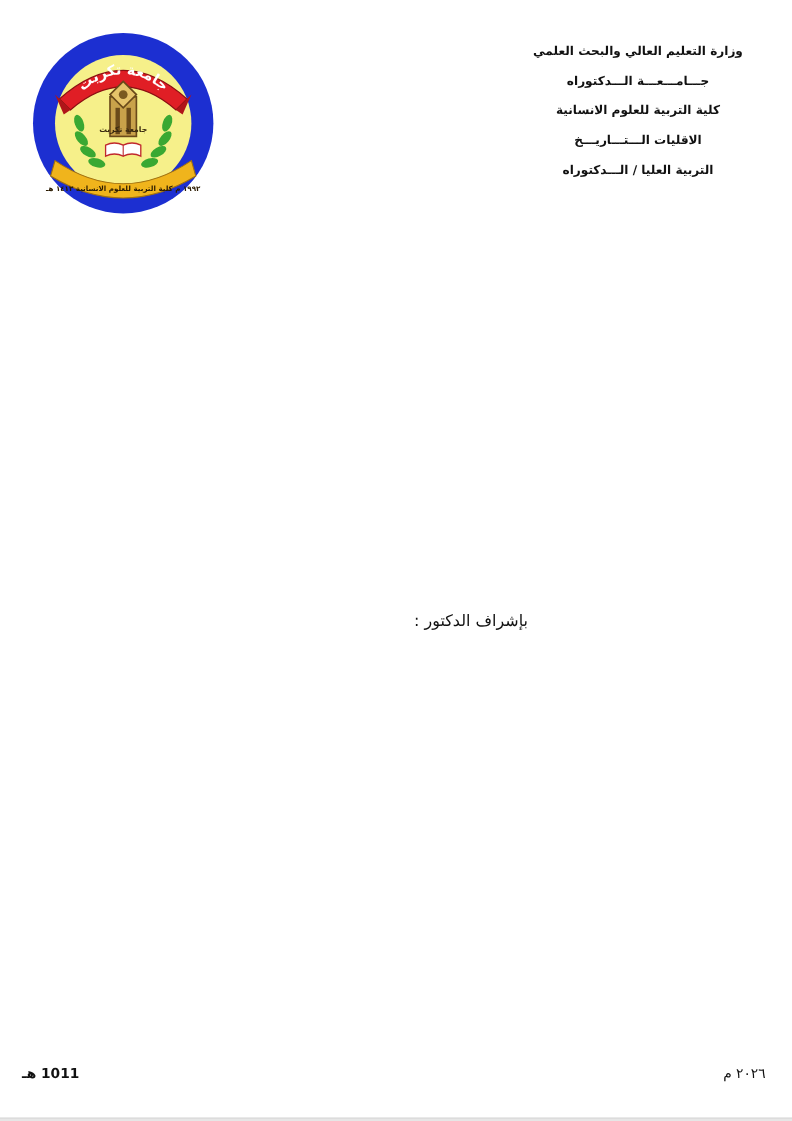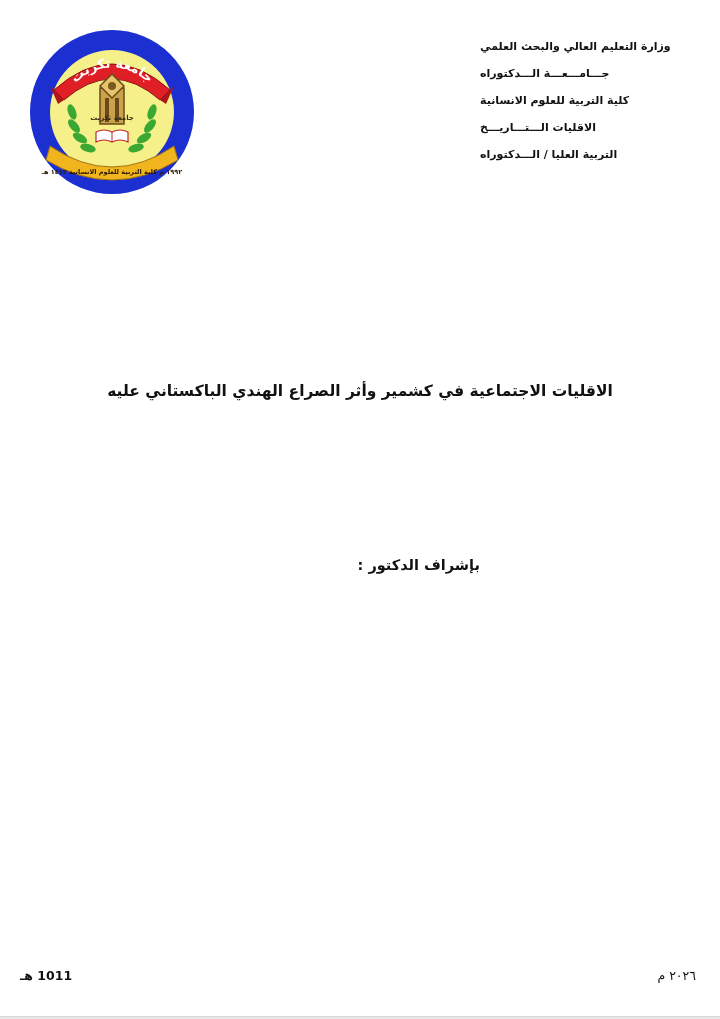--- a/index.html
+++ b/index.html
@@ -28,21 +28,21 @@
       width: 720px; height: 3px;
       background: #e6e6e6;
       border-top: 1px solid #d8d8d8;
     }
     .header-block {
       position: absolute;
       right: 40px;
       top: 40px;
       width: 200px;
       direction: rtl;
-      text-align: left;
+      text-align: center;
     }
     .header-line {
       font-size: 11px;
       font-weight: bold;
       line-height: 13px;
       height: 13px;
       margin-bottom: 14px;
       white-space: nowrap;
     }
     .logo {
@@ -71,21 +71,21 @@
       font-size: 14.5px;
       font-weight: bold;
       white-space: nowrap;
     }
     .line-supervisor {
       position: absolute;
       right: 240px;
       top: 557px;
       direction: rtl;
       font-size: 14.5px;
-      font-weight: bold;
+      font-weight: normal;
       white-space: nowrap;
       margin-left: 11px;
     }
     .date-greg {
       position: absolute;
       right: 24px;
       top: 968px;
       direction: rtl;
       font-size: 12.5px;
       font-weight: normal;
@@ -148,21 +148,20 @@
   </div>
 
   <div class="header-block">
     <div class="header-line">وزارة التعليم العالي والبحث العلمي</div>
     <div class="header-line">جـــامـــعـــة الـــدكتوراه</div>
     <div class="header-line">كلية التربية للعلوم الانسانية</div>
     <div class="header-line">الاقليات الـــتـــاريـــخ</div>
     <div class="header-line">التربية العليا / الـــدكتوراه</div>
   </div>
 
-  <div class="title">الاقليات الاجتماعية في كشمير وأثر الصراع الهندي الباكستاني عليه</div>
 
   <div class="line-supervisor">بإشراف الدكتور :</div>
 
   <div class="date-greg">٢٠٢٦ م</div>
   <div class="date-hijri">1011 هـ</div>
 </div>
 
 <div class="bottom-edge"></div>
 
 </body></html>

